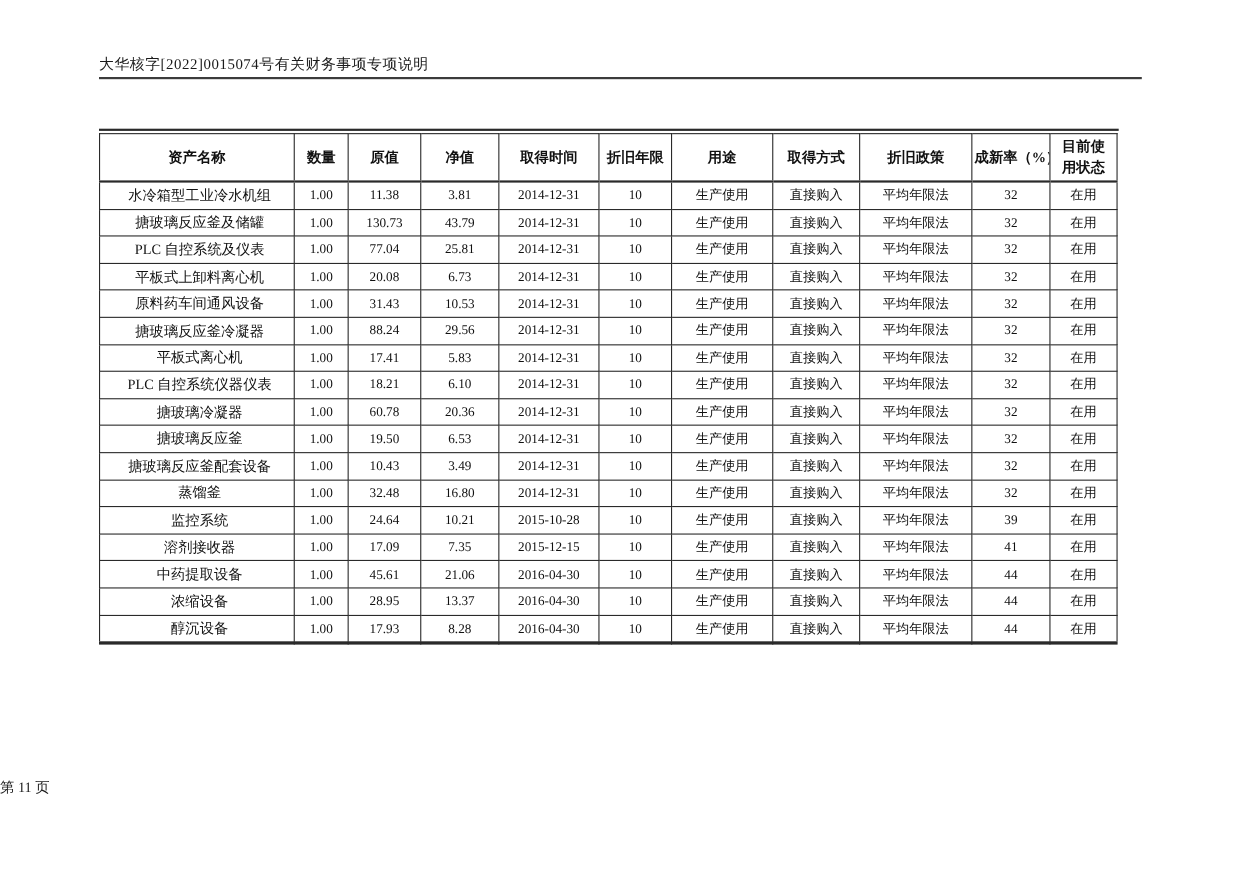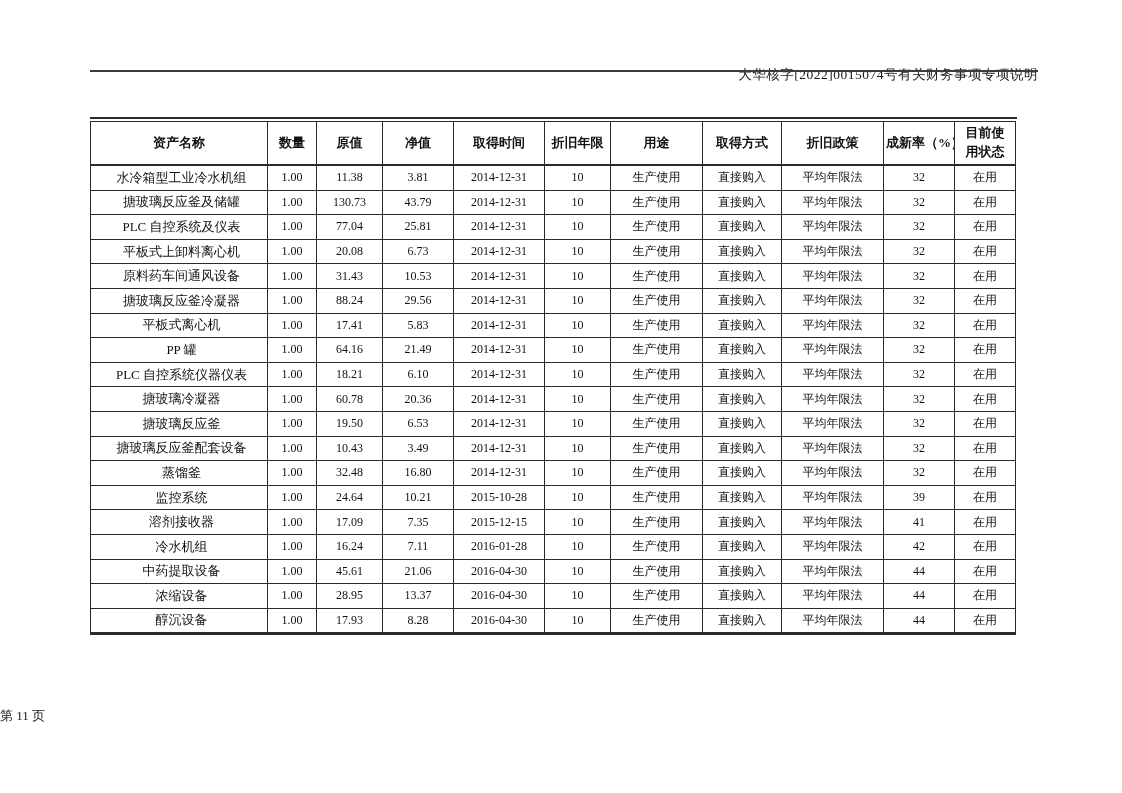--- a/index.html
+++ b/index.html
@@ -13,25 +13,23 @@
     position: relative;
     font-family: "Liberation Serif", "DejaVu Serif", serif;
     color: #111111;
     overflow: hidden;
   }
   .doc-header {
     position: absolute;
     top: 50px;
     left: 90px;
     width: 948px;
-    text-align: right;
     font-size: 13.5px;
     letter-spacing: 0.5px;
     color: #1a1a1a;
-    margin-top: 16px;
   }
   .header-rule {
     position: absolute;
     top: 70px;
     left: 90px;
     width: 948px;
     height: 0;
     border-top: 2px solid #3c3c3c;
   }
   .table-top-rule {
@@ -228,33 +226,20 @@
         <td>5.83</td>
         <td>2014-12-31</td>
         <td>10</td>
         <td>生产使用</td>
         <td>直接购入</td>
         <td>平均年限法</td>
         <td>32</td>
         <td>在用</td>
       </tr>
       <tr>
-        <td>PP 罐</td>
-        <td>1.00</td>
-        <td>64.16</td>
-        <td>21.49</td>
-        <td>2014-12-31</td>
-        <td>10</td>
-        <td>生产使用</td>
-        <td>直接购入</td>
-        <td>平均年限法</td>
-        <td>32</td>
-        <td>在用</td>
-      </tr>
-      <tr>
         <td>PLC 自控系统仪器仪表</td>
         <td>1.00</td>
         <td>18.21</td>
         <td>6.10</td>
         <td>2014-12-31</td>
         <td>10</td>
         <td>生产使用</td>
         <td>直接购入</td>
         <td>平均年限法</td>
         <td>32</td>
@@ -329,33 +314,20 @@
         <td>溶剂接收器</td>
         <td>1.00</td>
         <td>17.09</td>
         <td>7.35</td>
         <td>2015-12-15</td>
         <td>10</td>
         <td>生产使用</td>
         <td>直接购入</td>
         <td>平均年限法</td>
         <td>41</td>
-        <td>在用</td>
-      </tr>
-      <tr>
-        <td>冷水机组</td>
-        <td>1.00</td>
-        <td>16.24</td>
-        <td>7.11</td>
-        <td>2016-01-28</td>
-        <td>10</td>
-        <td>生产使用</td>
-        <td>直接购入</td>
-        <td>平均年限法</td>
-        <td>42</td>
         <td>在用</td>
       </tr>
       <tr>
         <td>中药提取设备</td>
         <td>1.00</td>
         <td>45.61</td>
         <td>21.06</td>
         <td>2016-04-30</td>
         <td>10</td>
         <td>生产使用</td>

